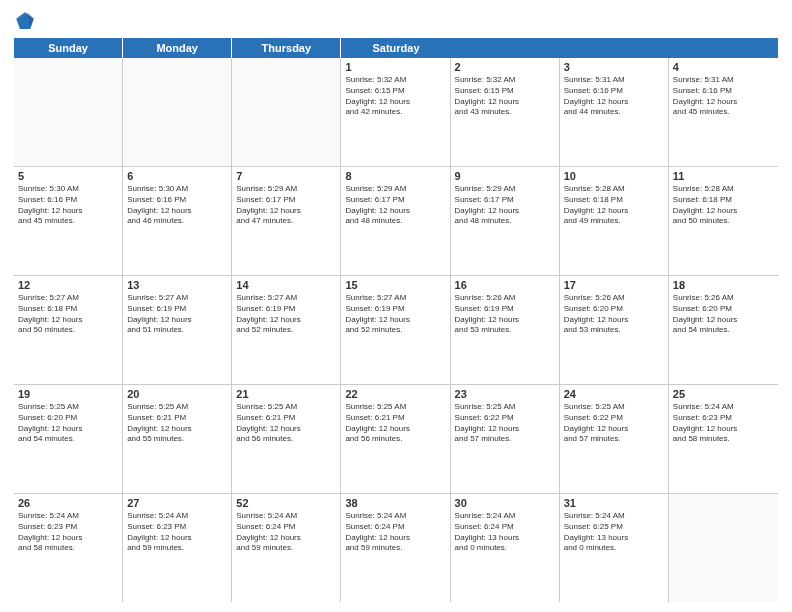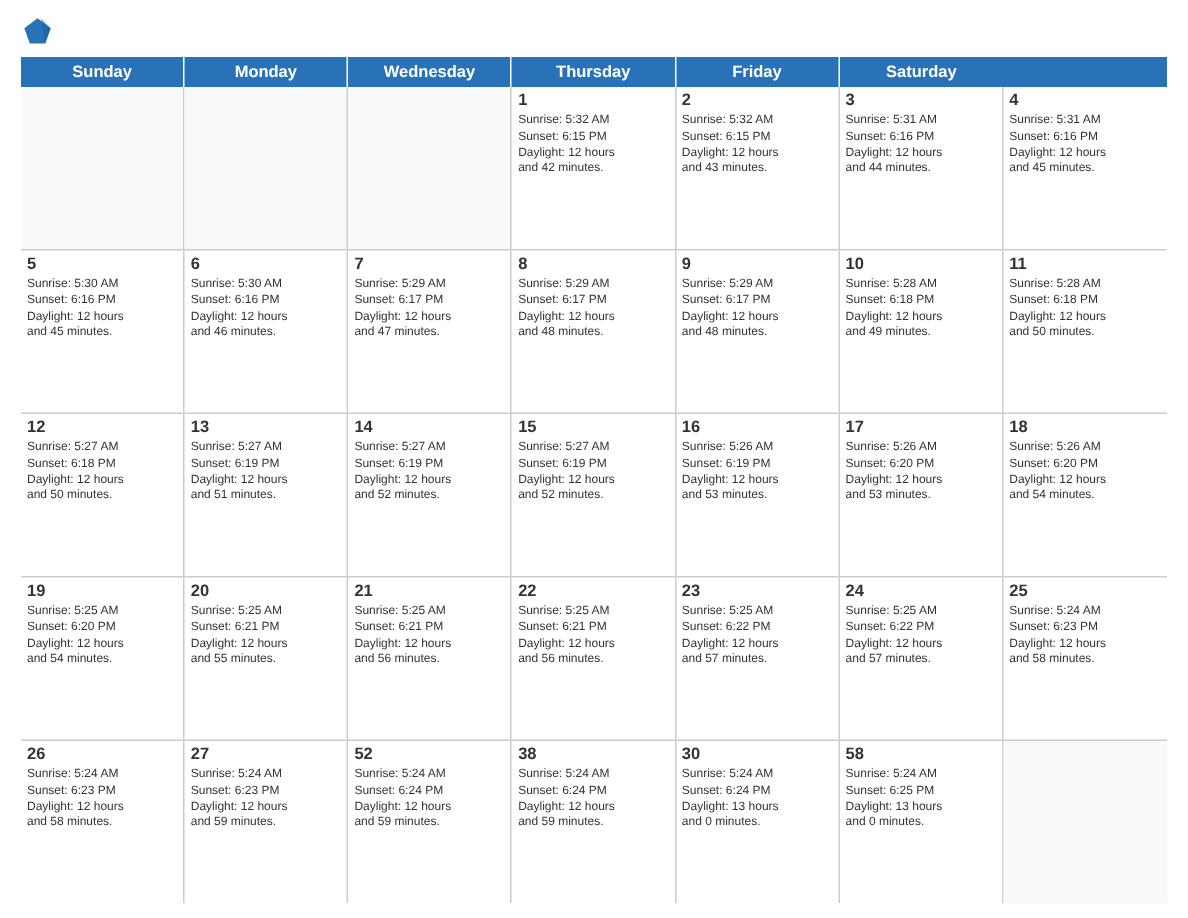--- a/index.html
+++ b/index.html
@@ -126,23 +126,21 @@
     </div>
     <div class="title-block">
       <div class="month-title"></div>
       <div class="location"></div>
     </div>
   </div>
   <div class="calendar">
     <div class="cal-header">
     <div class="cal-header-cell">Sunday</div>
         <div class="cal-header-cell">Monday</div>
-        <div class="cal-header-cell">Wednesday</div>
         <div class="cal-header-cell">Thursday</div>
-        <div class="cal-header-cell">Friday</div>
         <div class="cal-header-cell">Saturday</div>
       </div>
     <div class="cal-body">
     <div class="cal-row">
           <div class="cal-cell empty"></div>
           <div class="cal-cell empty"></div>
           <div class="cal-cell empty"></div>
           <div class="cal-cell">
             <div class="day-num">1</div>
             <div class="cell-text" style="white-space: pre-line;">Sunrise: 5:32 AM
@@ -355,21 +353,21 @@
 and 59 minutes.</div>
           </div>
           <div class="cal-cell">
             <div class="day-num">30</div>
             <div class="cell-text" style="white-space: pre-line;">Sunrise: 5:24 AM
 Sunset: 6:24 PM
 Daylight: 13 hours
 and 0 minutes.</div>
           </div>
           <div class="cal-cell">
-            <div class="day-num">58</div>
+            <div class="day-num">31</div>
             <div class="cell-text" style="white-space: pre-line;">Sunrise: 5:24 AM
 Sunset: 6:25 PM
 Daylight: 13 hours
 and 0 minutes.</div>
           </div>
           <div class="cal-cell empty"></div>
         </div>
       </div>
   </div>
 </div>

